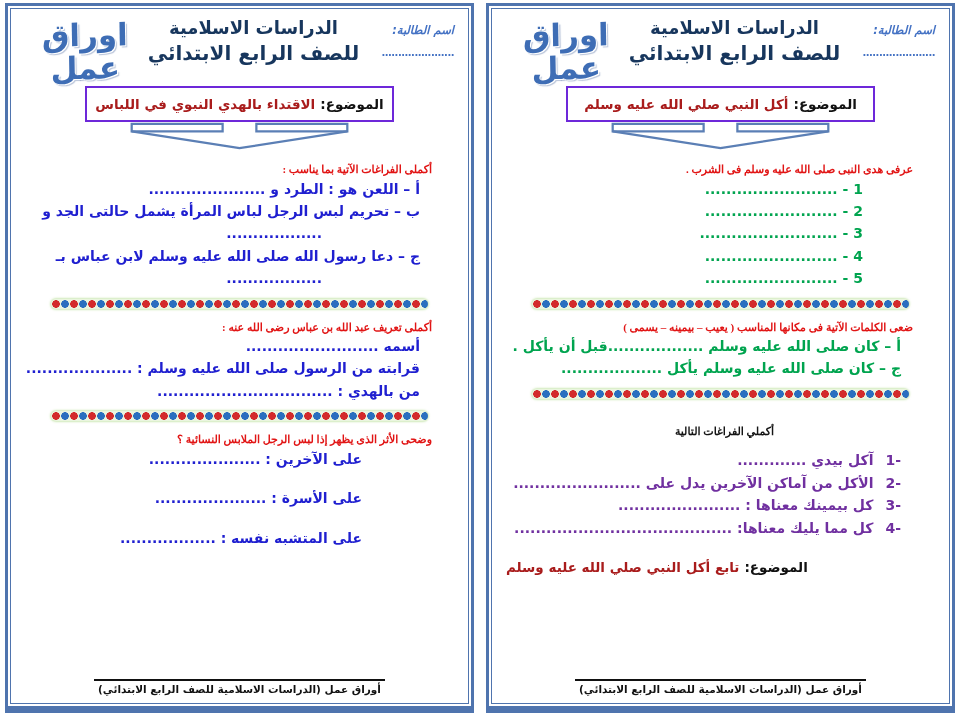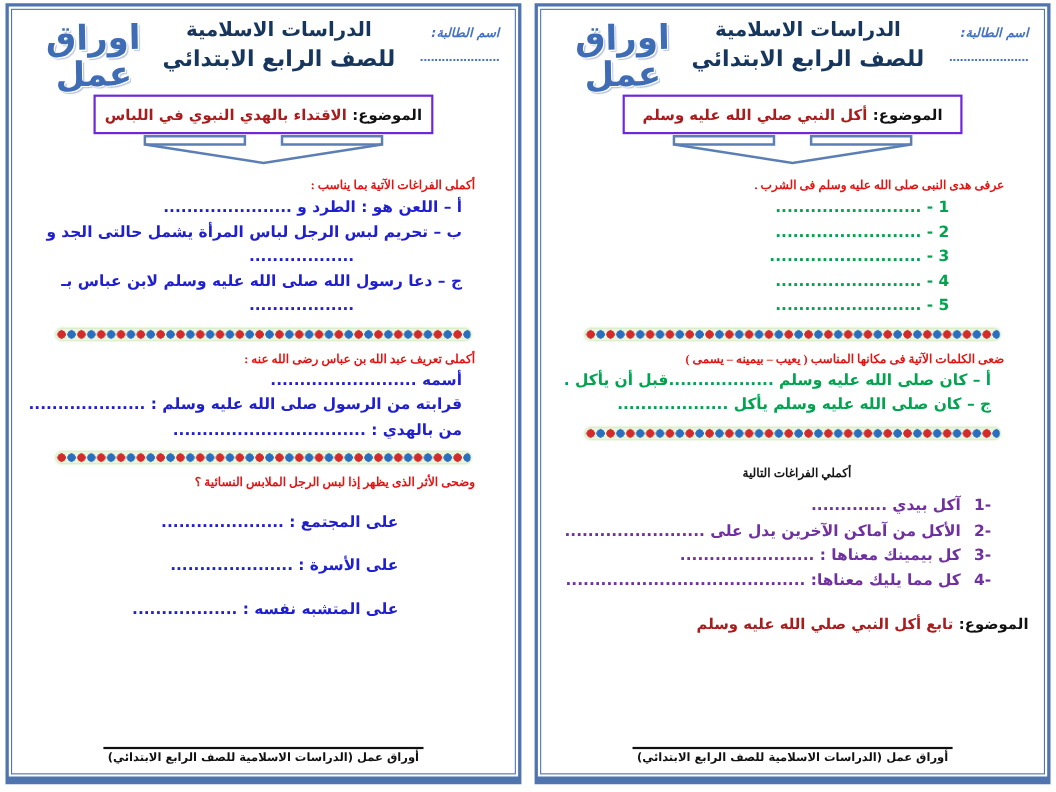--- a/index.html
+++ b/index.html
@@ -92,21 +92,21 @@
     background-color: #eaf5df;
     background-image:
       radial-gradient(circle at 5px 5px,  var(--dot-red, #d32b2b) 3.6px, transparent 4px),
       radial-gradient(circle at 14px 5px, var(--dot-blue, #2a6fbf) 3.6px, transparent 4px);
     background-size: 18px 10px;
     background-repeat: repeat-x;
     box-shadow: 0 0 2px 1px rgba(170,215,130,.55);
   }
 
   
-  .subtopic { text-align: right; margin-top: 18px; }
+  .subtopic { text-align: left; margin-top: 18px; }
   .subtopic .topic-label { font-size: 13.5px; }
   .subtopic .topic-title { font-size: 13.5px; }
 
   
   .foot { margin-top: auto; text-align: center; padding-bottom: 2px; }
   .foot-line { width: 68%; margin: 0 auto 2px auto; border-top: 2px solid #111; }
   .foot-text { color: #111; font-size: 10.5px; font-weight: bold; }
 </style>
 </head>
 <body>
@@ -153,22 +153,22 @@
       <div class="section blue">
         <div class="heading">أكملى تعريف عبد الله بن عباس رضى الله عنه :</div>
         <div class="item">أسمه .........................</div>
         <div class="item">قرابته من الرسول صلى الله عليه وسلم : ....................</div>
         <div class="item">من بالهدي : .................................</div>
       </div>
 
       <div class="divider"></div>
 
       <div class="section blue spaced">
-        <div class="heading" style="margin-bottom:16px">وضحى الأثر الذى يظهر إذا لبس الرجل الملابس النسائية ؟</div>
-        <div class="item">على المجتمع : .....................</div>
+        <div class="heading" style="margin-bottom:0">وضحى الأثر الذى يظهر إذا لبس الرجل الملابس النسائية ؟</div>
+        <div class="item">على الآخرين : .....................</div>
         <div class="item">على الأسرة : .....................</div>
         <div class="item">على المتشبه نفسه : ..................</div>
       </div>
 
       <div class="foot">
         <div class="foot-line"></div>
         <div class="foot-text">أوراق عمل (الدراسات الاسلامية للصف الرابع الابتدائي)</div>
       </div>
     </div>
   </div>

